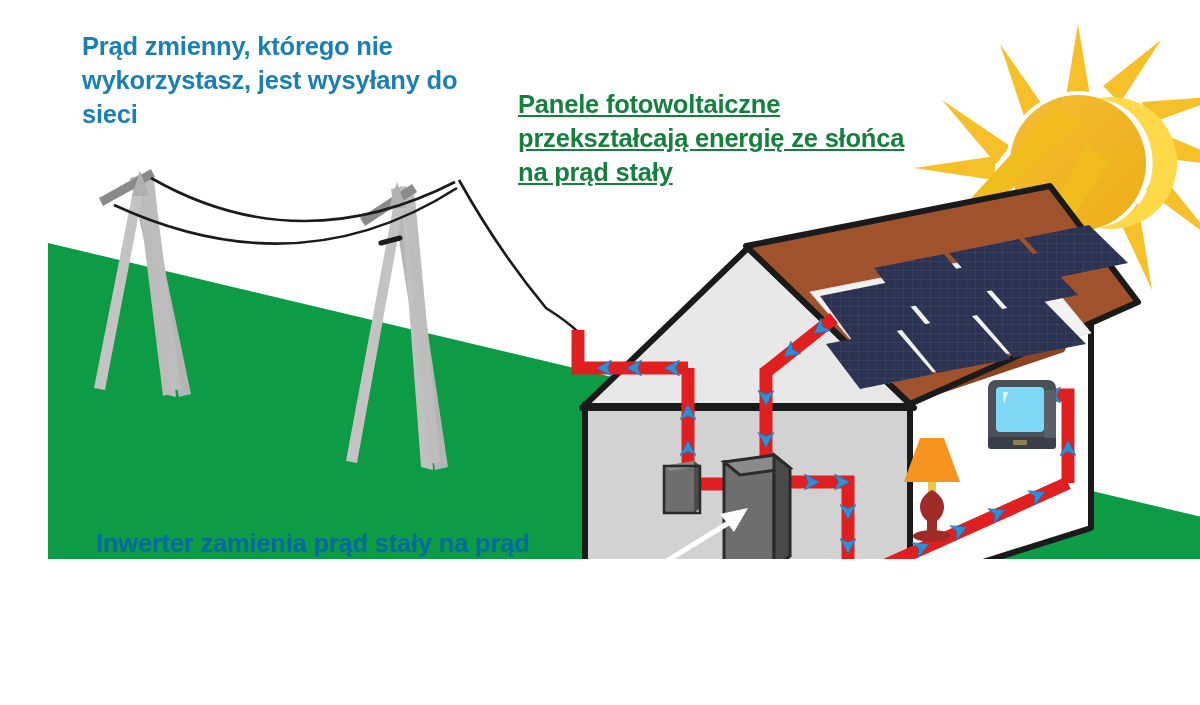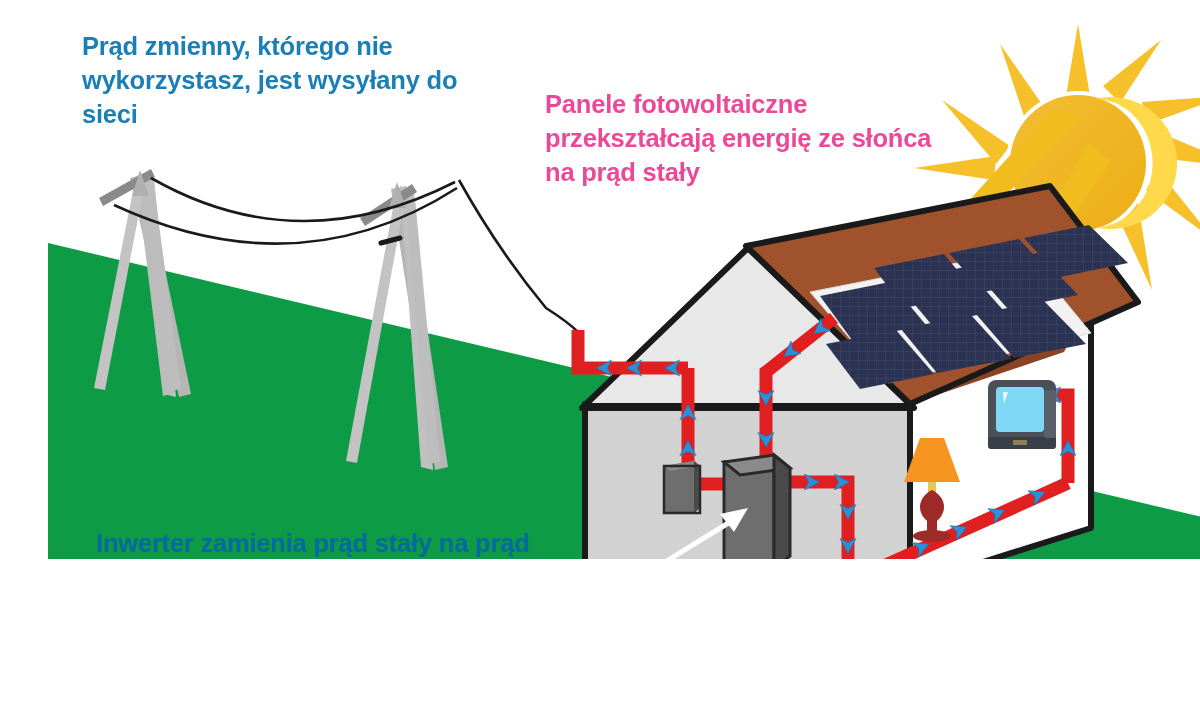--- a/index.html
+++ b/index.html
@@ -37,24 +37,25 @@
     margin: 0;
     pointer-events: none;
   }
   #callout-grid {
     left: 34px;
     top: 30px;
     width: 400px;
     color: #1a7fb5;
   }
   #callout-panels {
-    left: 497px;
+    left: 470px;
     top: 88px;
     width: 390px;
-    color: #ec4899;
+    color: #15803d;
+    text-decoration: underline;
   }
   #callout-inverter {
     left: 48px;
     top: 527px;
     width: 470px;
     color: #0369a1;
   }
 </style>
 </head>
 <body>

